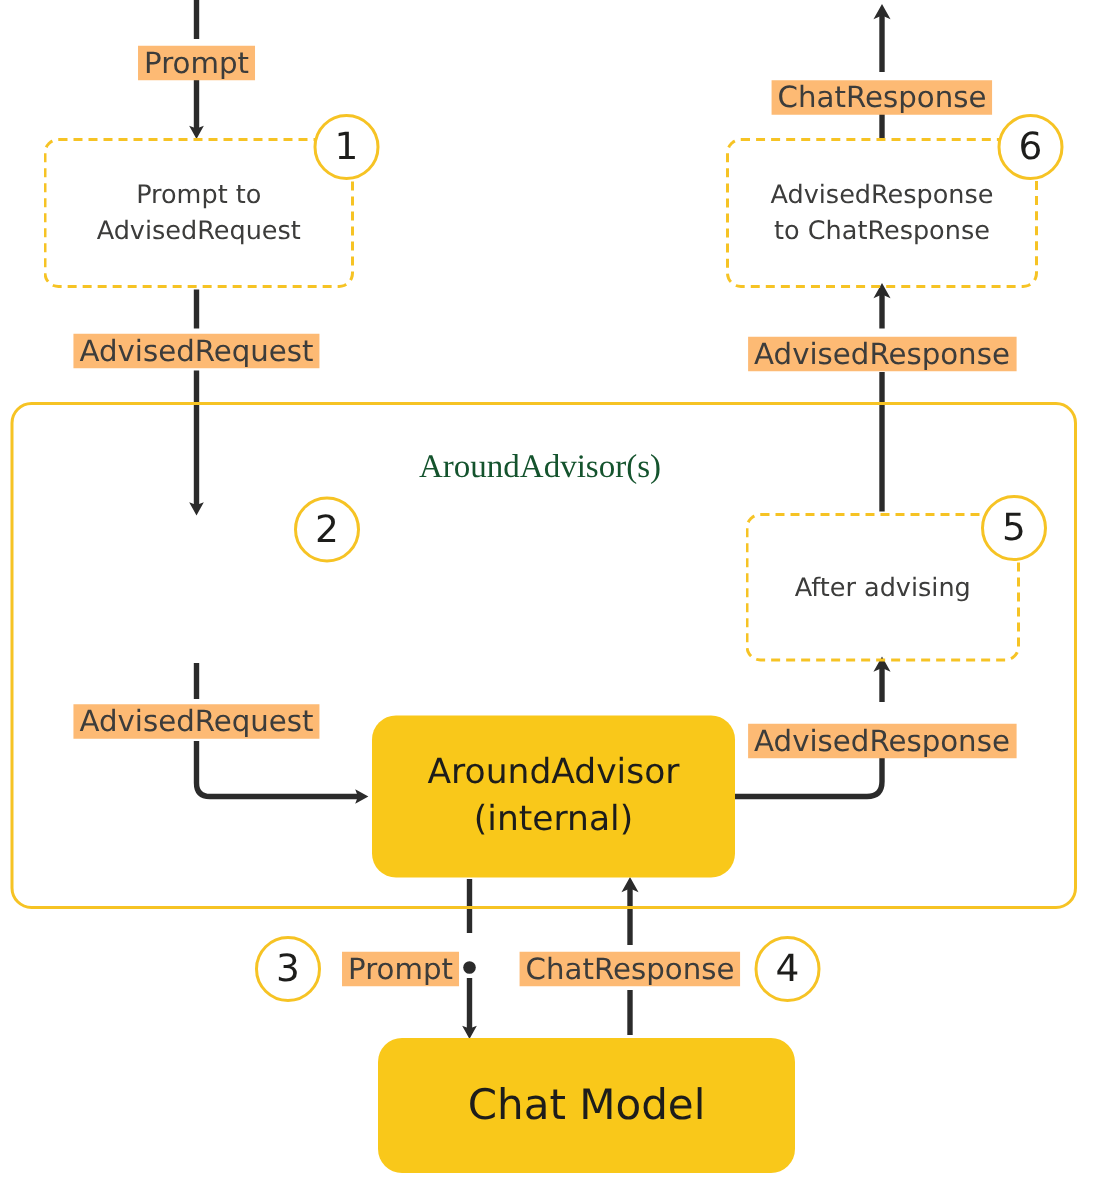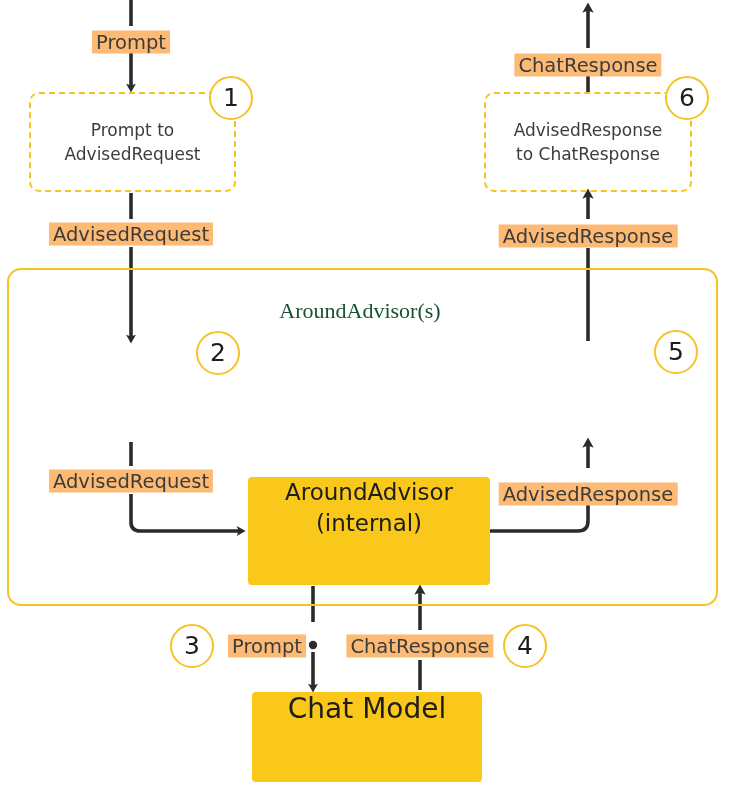--- a/index.html
+++ b/index.html
@@ -63,24 +63,24 @@
     color: #1d1d1b;
     font-size: 25px;
     line-height: 40px;
     text-align: center;
     transform: translate(-50%, -50%);
     box-sizing: border-box;
   }
   .solid-box {
     position: absolute;
     background: #F9C81A;
-    border-radius: 4px;
+    border-radius: 16px;
     box-sizing: border-box;
     display: flex;
-    align-items: flex-start;
+    align-items: center;
     justify-content: center;
   }
   .solid-box .box-text {
     text-align: center;
     color: #1d1d1b;
     white-space: pre-line;
   }
   #advisor-internal-box .box-text { font-size: 23px; line-height: 31px; }
   #chat-model-box .box-text { font-size: 28px; line-height: 34px; }
   .group-box {
@@ -154,28 +154,31 @@
   <div class="num-circle" style="left:231px; top:98px;">1</div>
 
   <div class="dashed-box" id="step-6-box" style="left:484px; top:92px; width:208px; height:100px;">
     <div class="box-text">AdvisedResponse
 to ChatResponse</div>
   </div>
   <div class="num-circle" style="left:687px; top:98px;">6</div>
 
   <div class="num-circle" style="left:218px; top:353px;">2</div>
 
+  <div class="dashed-box" id="step-5-box" style="left:497px; top:342px; width:183px; height:99px;">
+    <div class="box-text">After advising</div>
+  </div>
   <div class="num-circle" style="left:676px; top:352px;">5</div>
 
   <div class="solid-box" id="advisor-internal-box" style="left:248px; top:477px; width:242px; height:108px;">
     <div class="box-text">AroundAdvisor
 (internal)</div>
   </div>
 
-  <div class="solid-box" id="chat-model-box" style="left:252px; top:692px; width:230px; height:90px;">
+  <div class="solid-box" id="chat-model-box" style="left:252px; top:692px; width:278px; height:90px;">
     <div class="box-text">Chat Model</div>
   </div>
 
   <div class="lbl" style="left:131px; top:42px;">Prompt</div>
 
   <div class="lbl" style="left:588px; top:65px;">ChatResponse</div>
 
   <div class="lbl" style="left:131px; top:234px;">AdvisedRequest</div>
 
   <div class="lbl" style="left:588px; top:236px;">AdvisedResponse</div>

